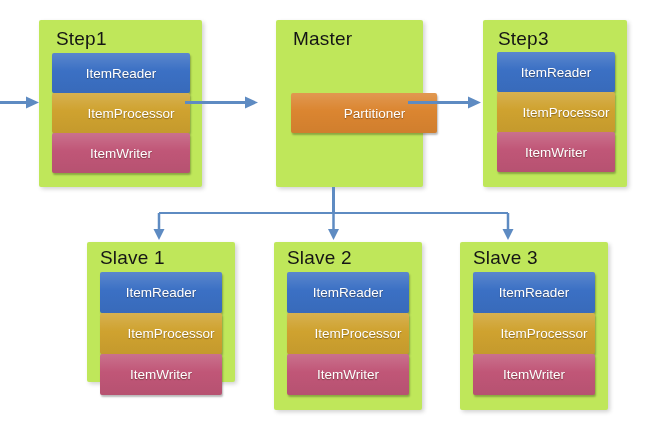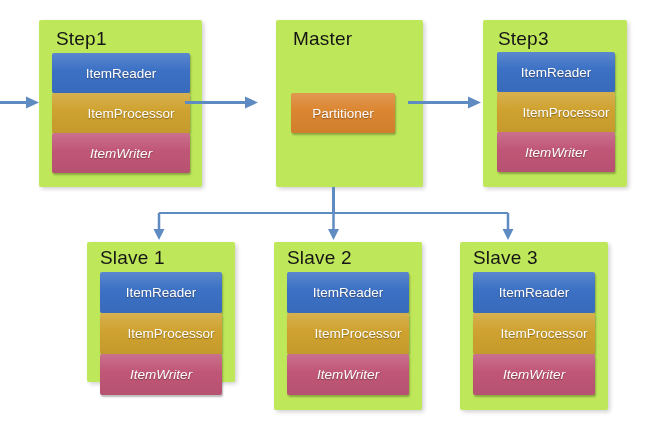--- a/index.html
+++ b/index.html
@@ -45,28 +45,29 @@
     color: var(--c-label_text, #ffffff);
     font-size: 13.5px;
     border-radius: 2px;
     box-shadow: 1px 2px 2px rgba(0,0,0,0.28);
     text-shadow: 0 1px 1px rgba(50,30,10,0.45);
     background-image: linear-gradient(rgba(255,255,255,0.16), rgba(255,255,255,0) 45%, rgba(0,0,0,0.05));
   }
   .node.bottom .comp { height: 41px; }
   .comp.reader      { background-color: var(--c-reader, #3b70c4); }
   .comp.processor   { background-color: var(--c-processor, #cfa22f); padding-left: 20px; }
-  .comp.writer      { background-color: var(--c-writer, #c05677); font-style: italic; }
+  .comp.writer      { background-color: var(--c-writer, #c05677); }
   .comp.partitioner {
     background-color: var(--c-partitioner, #db8530);
     position: absolute;
     left: 15px;
     top: 73px;
-    width: 104px;
+    width: 125px;
     height: 40px;
+    padding-left: 21px;
   }
   svg.wires {
     position: absolute;
     left: 0;
     top: 0;
     pointer-events: none;
   }
   svg.wires line, svg.wires path {
     stroke: var(--c-arrow, #5e8bc2);
     fill: none;

